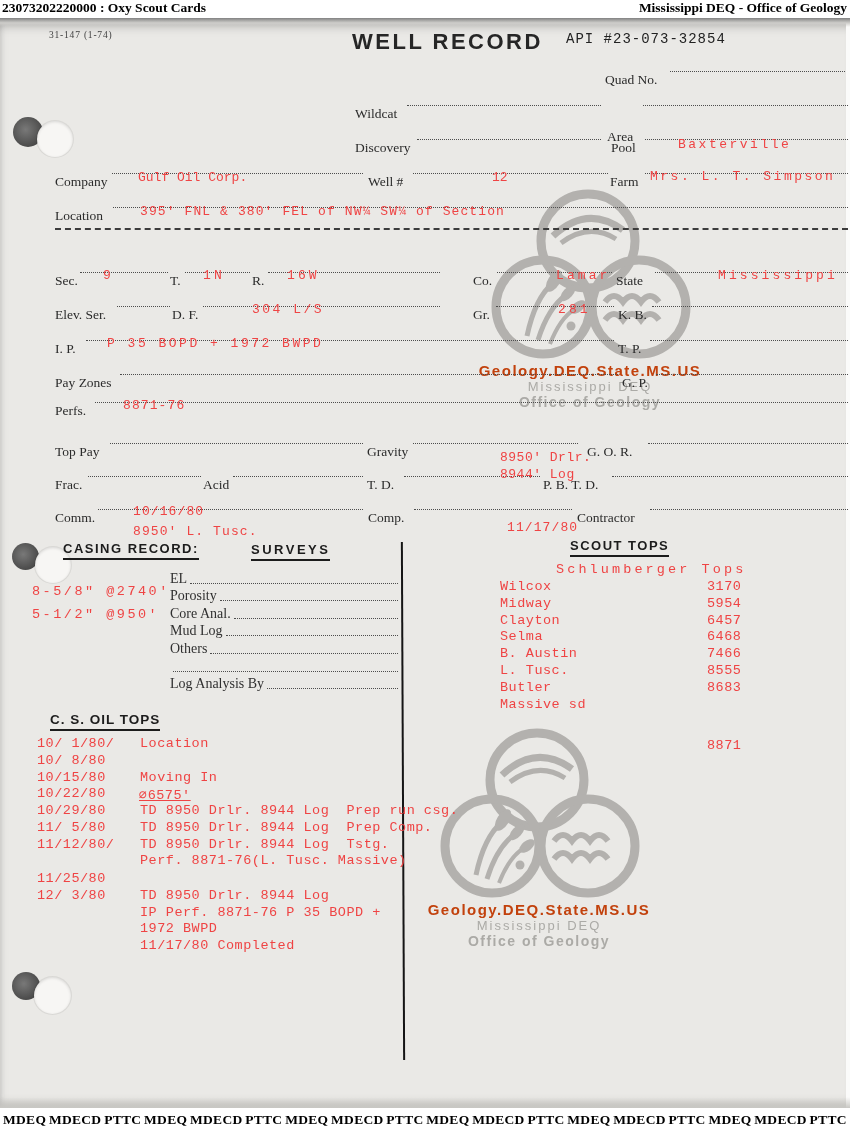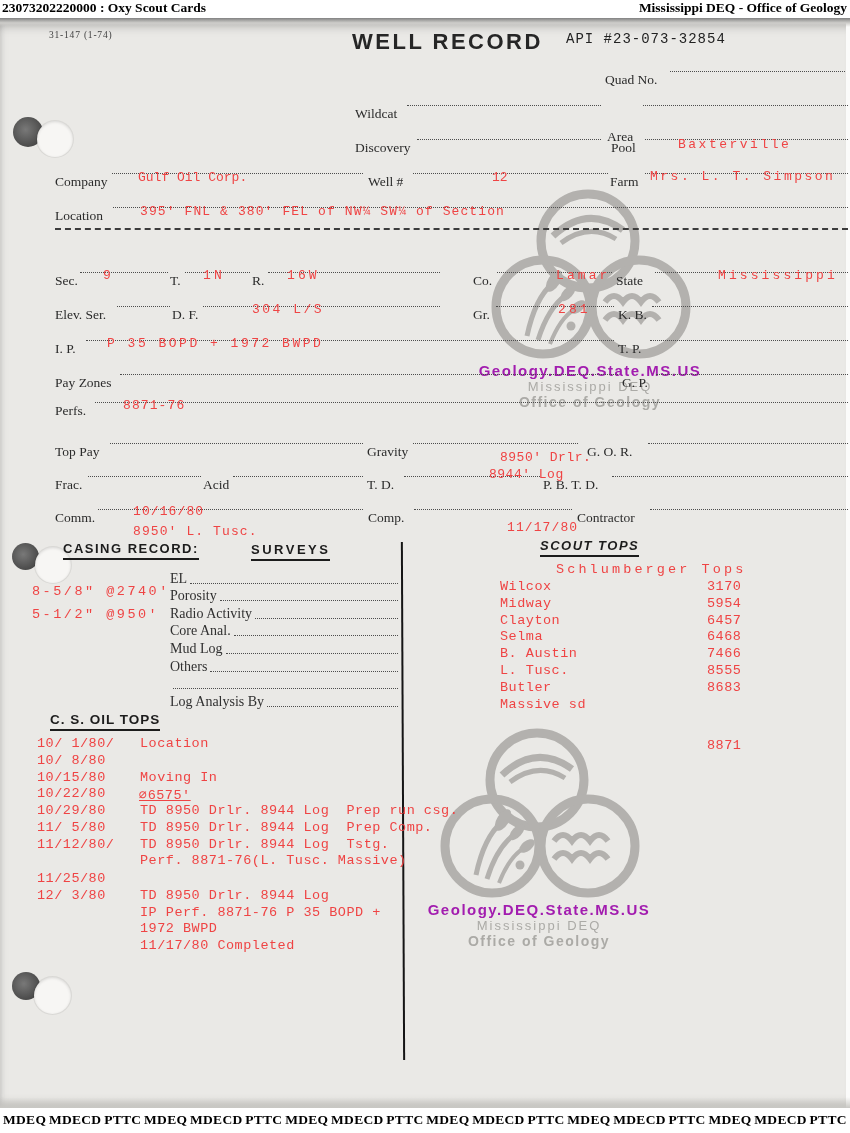--- a/index.html
+++ b/index.html
@@ -39,21 +39,21 @@
   
   .formnum{position:absolute;left:49px;top:30px;font:9.5px "Liberation Serif",serif;letter-spacing:.8px;color:#3e3e3e;z-index:10;}
   .welltitle{position:absolute;left:352px;top:29px;font:bold 22px "Liberation Sans","DejaVu Sans",sans-serif;
              letter-spacing:2.5px;color:#262626;z-index:10;}
   .apinum{position:absolute;left:566px;top:31px;font:14px "Liberation Mono","DejaVu Sans Mono",monospace;
           letter-spacing:1px;color:#222;z-index:10;}
   
   .wm{position:absolute;width:270px;height:245px;z-index:3;}
   .wm svg{position:absolute;left:0;top:0;}
   .wm .w1{position:absolute;left:0;top:184px;width:270px;text-align:center;
-          font:bold 15px "Liberation Sans",sans-serif;letter-spacing:1.5px;color:#a21caf;}
+          font:bold 15px "Liberation Sans",sans-serif;letter-spacing:1.5px;color:#c2410c;}
   .wm .w2{position:absolute;left:0;top:201px;width:270px;text-align:center;
           font:13px "Liberation Sans",sans-serif;letter-spacing:2px;color:#abaaa6;}
   .wm .w3{position:absolute;left:0;top:216px;width:270px;text-align:center;
           font:bold 14px "Liberation Sans",sans-serif;letter-spacing:1.5px;color:#abaaa6;}
   
   .hole-dark{position:absolute;border-radius:50%;background:radial-gradient(circle at 42% 42%,#6a6a6a,#1e1e1e);
              opacity:.88;filter:blur(.4px);z-index:6;}
   .hole-light{position:absolute;border-radius:50%;background:#f7f6f4;z-index:7;
               box-shadow:0 0 0 1px rgba(0,0,0,.07),inset 0 1px 3px rgba(0,0,0,.12);}
   
@@ -185,21 +185,21 @@
 <span class="mono lsC" style="left:103px;top:268px;">9</span>
 <span class="mono lsC" style="left:203px;top:268px;">1N</span>
 <span class="mono lsC" style="left:287px;top:268px;">16W</span>
 <span class="mono lsC" style="left:556px;top:268px;">Lamar</span>
 <span class="mono lsC" style="left:718px;top:268px;">Mississippi</span>
 <span class="mono lsB" style="left:252px;top:302px;">304 L/S</span>
 <span class="mono lsC" style="left:558px;top:302px;">281</span>
 <span class="mono lsB" style="left:107px;top:336px;">P 35 BOPD + 1972 BWPD</span>
 <span class="mono lsA" style="left:123px;top:398px;">8871-76</span>
 <span class="mono ls05" style="left:500px;top:450px;">8950' Drlr.</span>
-<span class="mono ls05" style="left:489px;top:467px;text-align:right;">8944' Log</span>
+<span class="mono ls05" style="left:500px;top:467px;text-align:right;">8944' Log</span>
 <span class="mono lsA" style="left:133px;top:504px;">10/16/80</span>
 <span class="mono lsA" style="left:507px;top:520px;">11/17/80</span>
 <span class="mono lsA" style="left:133px;top:524px;">8950' L. Tusc.</span>
 
 <div class="dotline" style="left:670px;top:71px;width:175px;"></div>
 <div class="dotline" style="left:407px;top:105px;width:194px;"></div>
 <div class="dotline" style="left:643px;top:105px;width:205px;"></div>
 <div class="dotline" style="left:417px;top:139px;width:184px;"></div>
 <div class="dotline" style="left:645px;top:139px;width:203px;"></div>
 <div class="dotline" style="left:112px;top:173px;width:251px;"></div>
@@ -240,24 +240,20 @@
 <div class="surveys">
   <div class="srow">
       <span class="slbl">EL</span>
       <span class="dots"></span>
     </div>
   <div class="srow">
       <span class="slbl">Porosity</span>
       <span class="dots"></span>
     </div>
   <div class="srow">
-      <span class="slbl">Radio Activity</span>
-      <span class="dots"></span>
-    </div>
-  <div class="srow">
       <span class="slbl">Core Anal.</span>
       <span class="dots"></span>
     </div>
   <div class="srow">
       <span class="slbl">Mud Log</span>
       <span class="dots"></span>
     </div>
   <div class="srow">
       <span class="slbl">Others</span>
       <span class="dots"></span>
@@ -267,21 +263,21 @@
       <span class="dots"></span>
     </div>
   <div class="srow">
       <span class="slbl">Log Analysis By</span>
       <span class="dots"></span>
     </div>
 </div>
 
 <div class="divider"></div>
 
-<span class="head" style="left:540px;top:538px;letter-spacing:1.5px;font-style:italic;">SCOUT TOPS</span>
+<span class="head" style="left:570px;top:538px;letter-spacing:1.5px;">SCOUT TOPS</span>
 <span class="mono m135 lsC" style="left:556px;top:562px;">Schlumberger Tops</span>
 
 <span class="mono m135 ls05" style="left:500px;top:579px;">Wilcox</span>
 <span class="mono m135 ls05" style="left:707px;top:579px;">3170</span>
 <span class="mono m135 ls05" style="left:500px;top:596px;">Midway</span>
 <span class="mono m135 ls05" style="left:707px;top:596px;">5954</span>
 <span class="mono m135 ls05" style="left:500px;top:613px;">Clayton</span>
 <span class="mono m135 ls05" style="left:707px;top:613px;">6457</span>
 <span class="mono m135 ls05" style="left:500px;top:629px;">Selma</span>
 <span class="mono m135 ls05" style="left:707px;top:629px;">6468</span>

